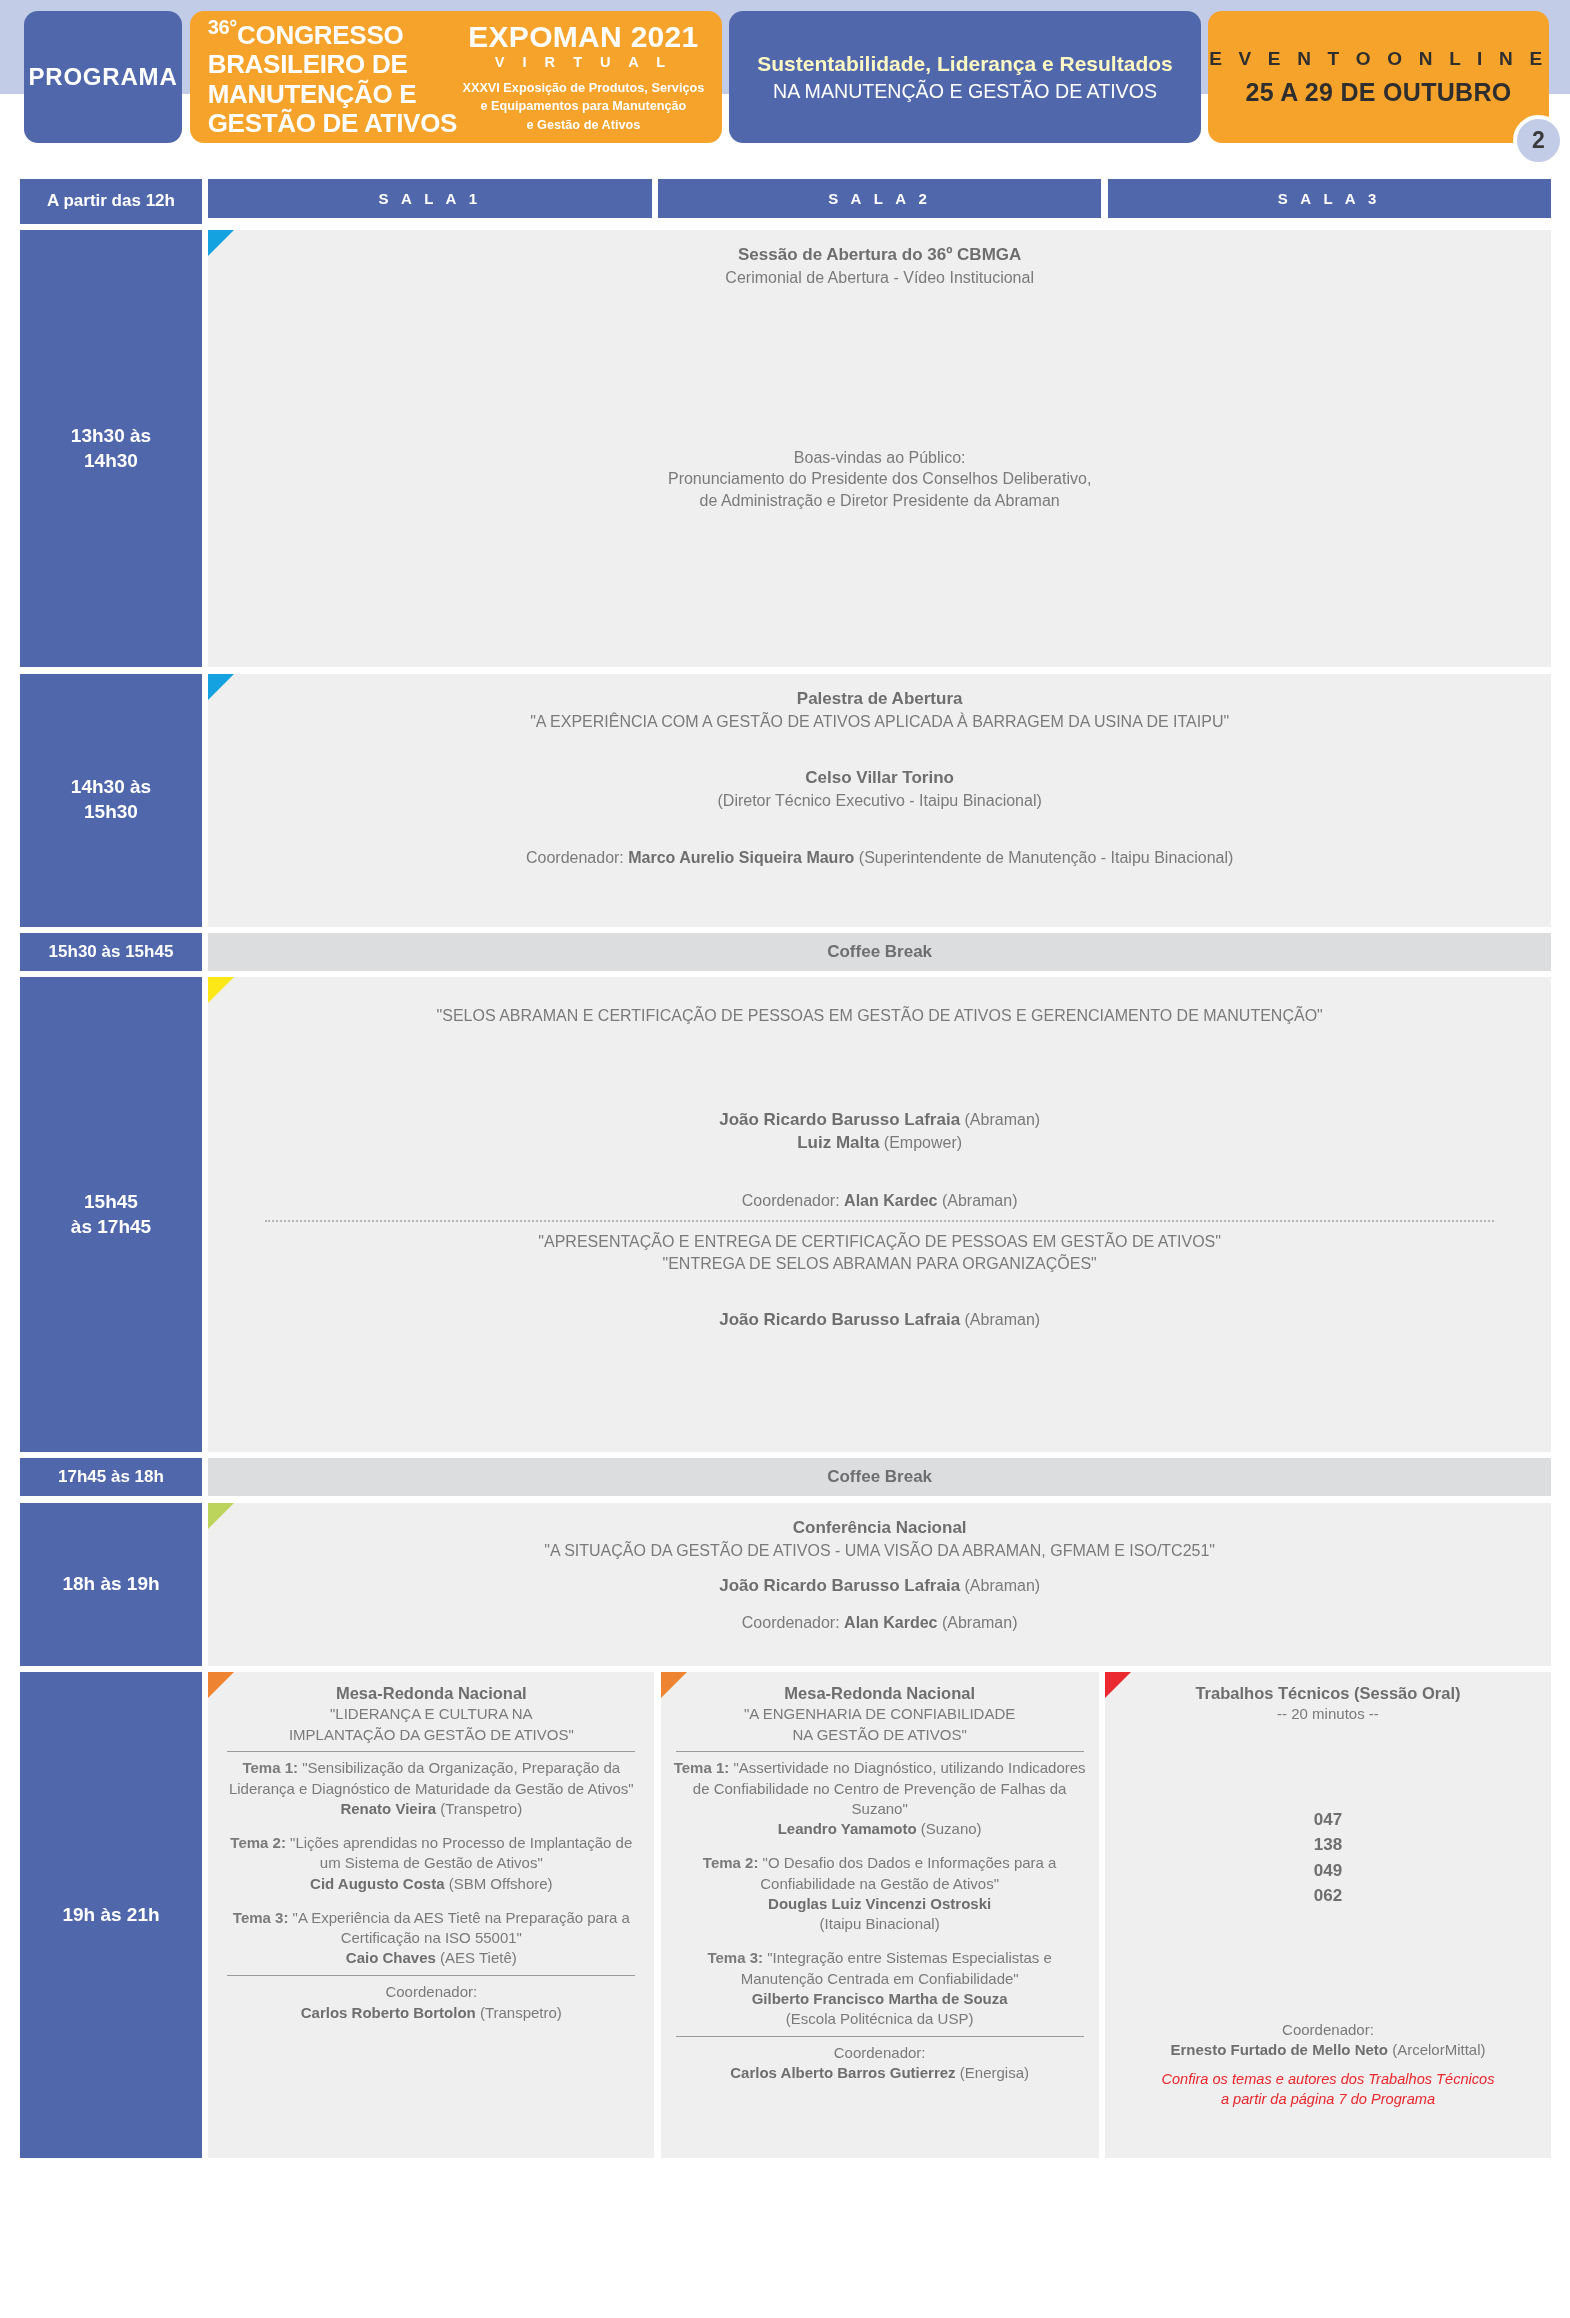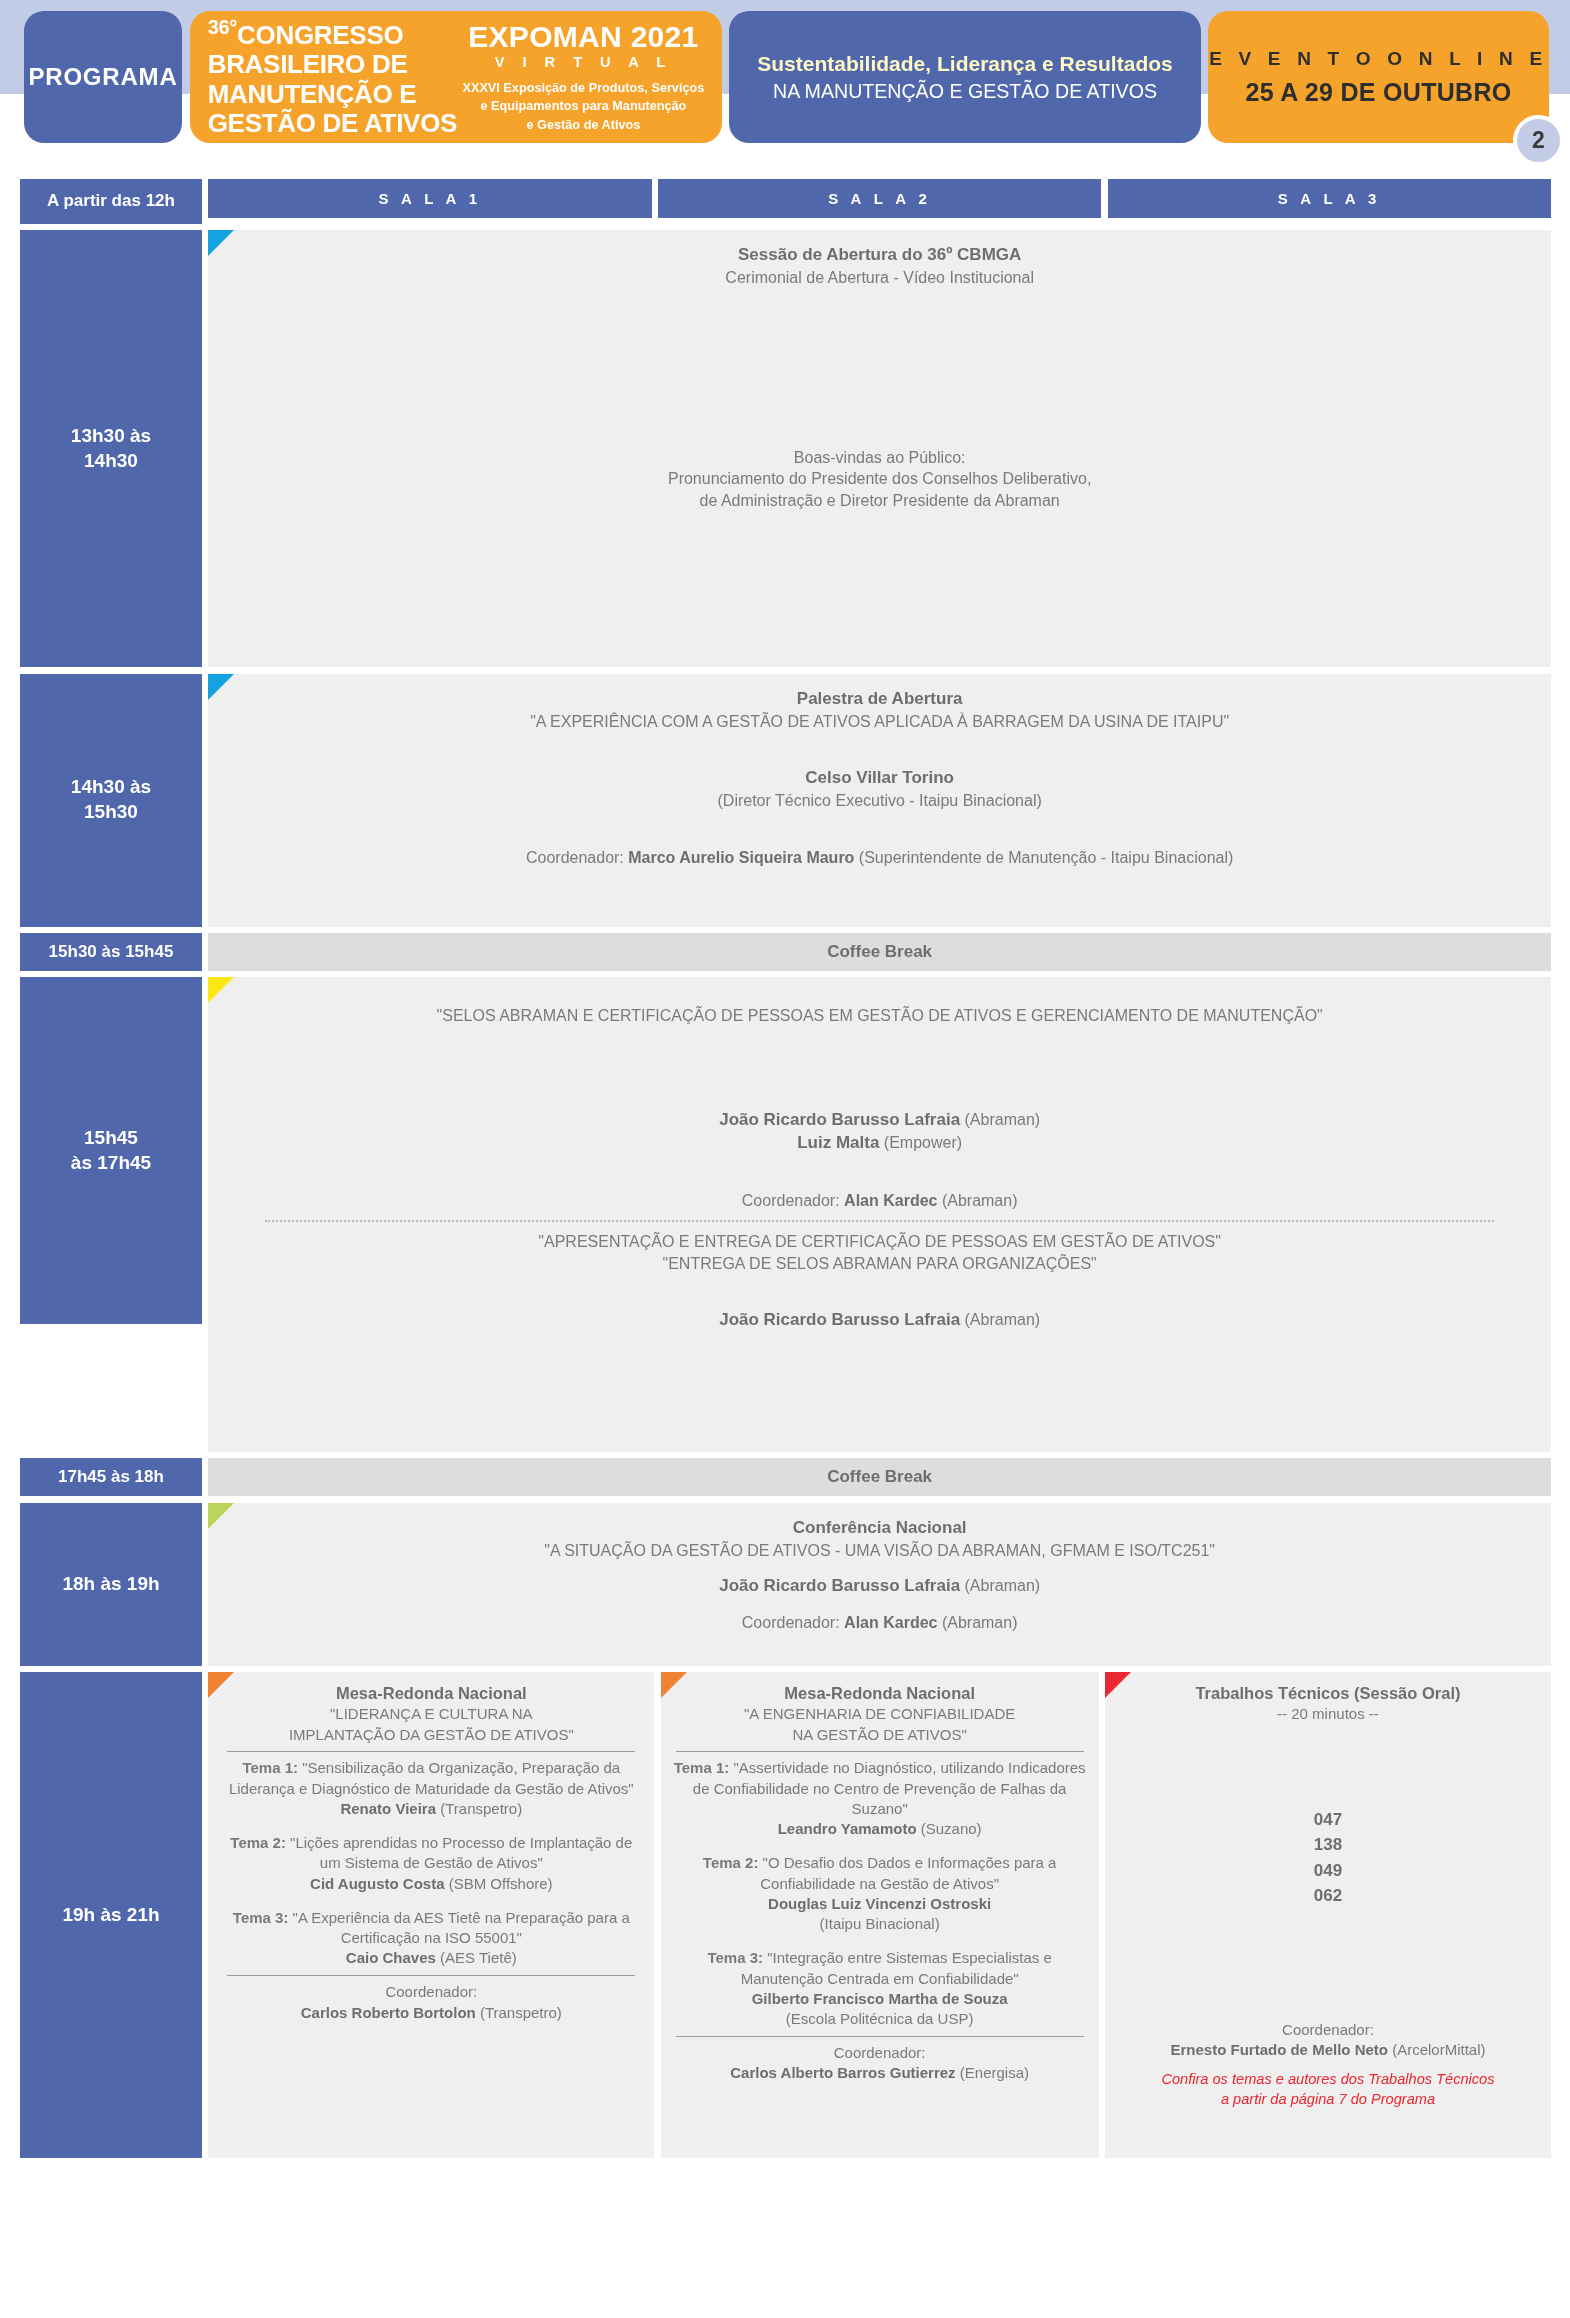--- a/index.html
+++ b/index.html
@@ -28,21 +28,21 @@
     position: absolute;
     left: 0; top: 0;
     width: 1571px;
     height: 94px;
     background: #c3cce6;
   }
   .bbox {
     position: absolute;
     top: 11.4px;
     height: 132px;
-    border-radius: 20px;
+    border-radius: 14px;
     display: flex;
     flex-direction: column;
     align-items: center;
     justify-content: center;
     text-align: center;
   }
   .bbox-programa {
     left: 24px;
     width: 158px;
     background: #5068ab;
@@ -351,21 +351,21 @@
         </div>
       </div>
     </div>
 
     <div class="row">
       <div class="tcell small" style="height:38px">15h30 às 15h45</div>
       <div class="coffee">Coffee Break</div>
     </div>
 
     <div class="row">
-      <div class="tcell" style="height:347px;white-space:pre-line">15h45
+      <div class="tcell" style="height:475px;white-space:pre-line">15h45
 às 17h45</div>
       <div class="panel" style="height:475px">
         <div class="corner c-yellow"></div>
         <div class="gap-sm"></div>
         <div>"SELOS ABRAMAN E CERTIFICAÇÃO DE PESSOAS EM GESTÃO DE ATIVOS E GERENCIAMENTO DE MANUTENÇÃO"</div>
         <div class="gap-lg"></div>
         <div>
           <span class="pbold" style="font-size:17px">João Ricardo Barusso Lafraia</span><span> (Abraman)</span>
         </div>
         <div>

